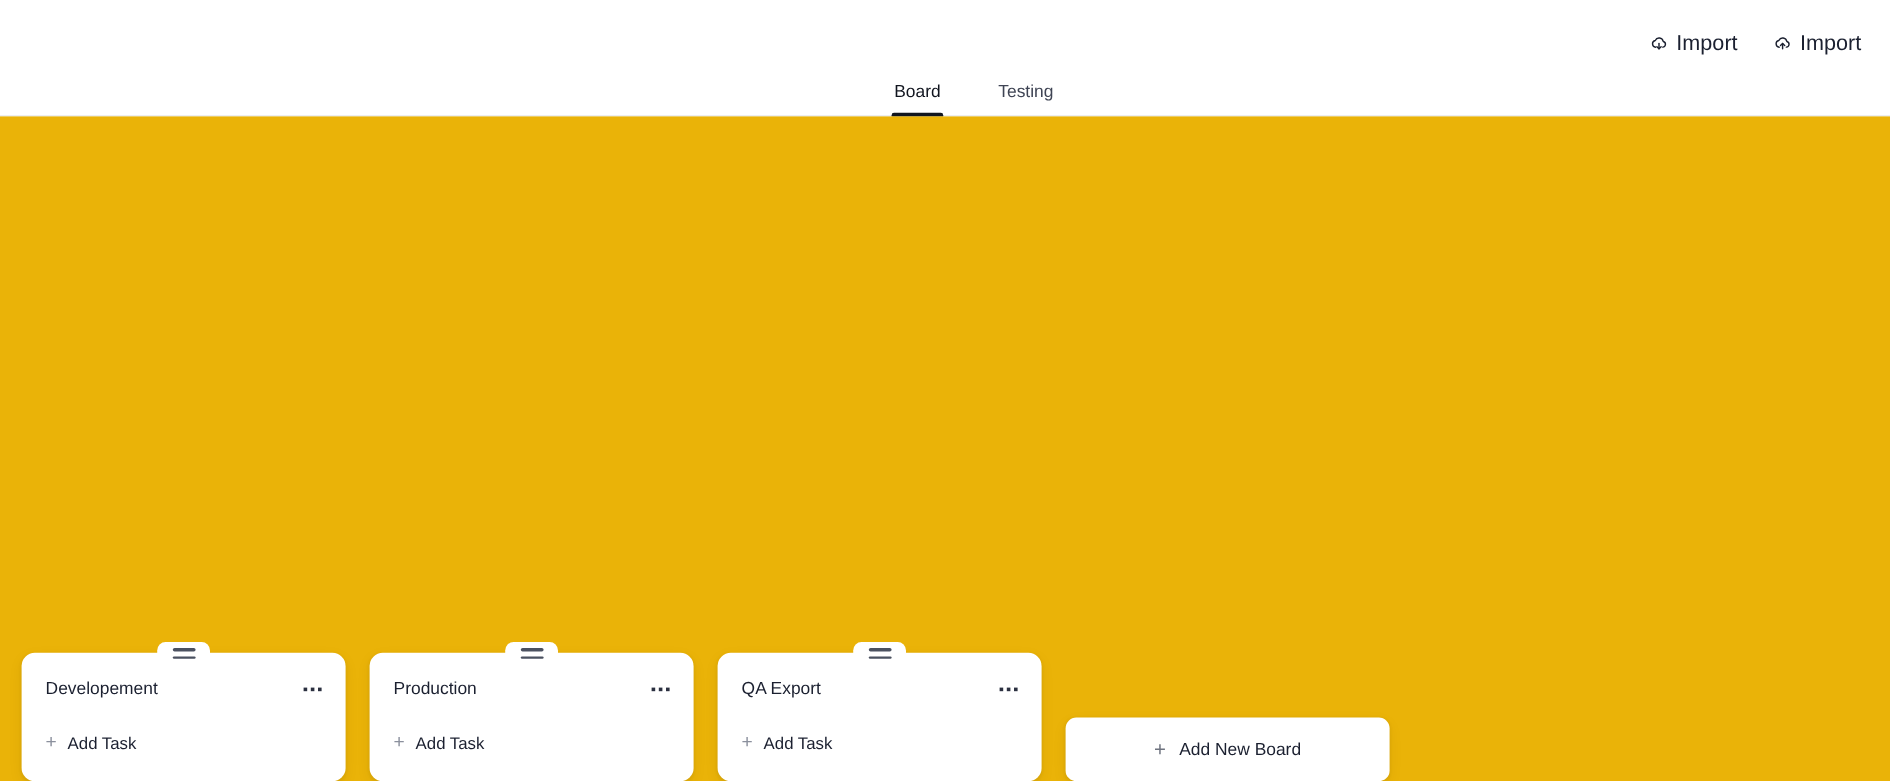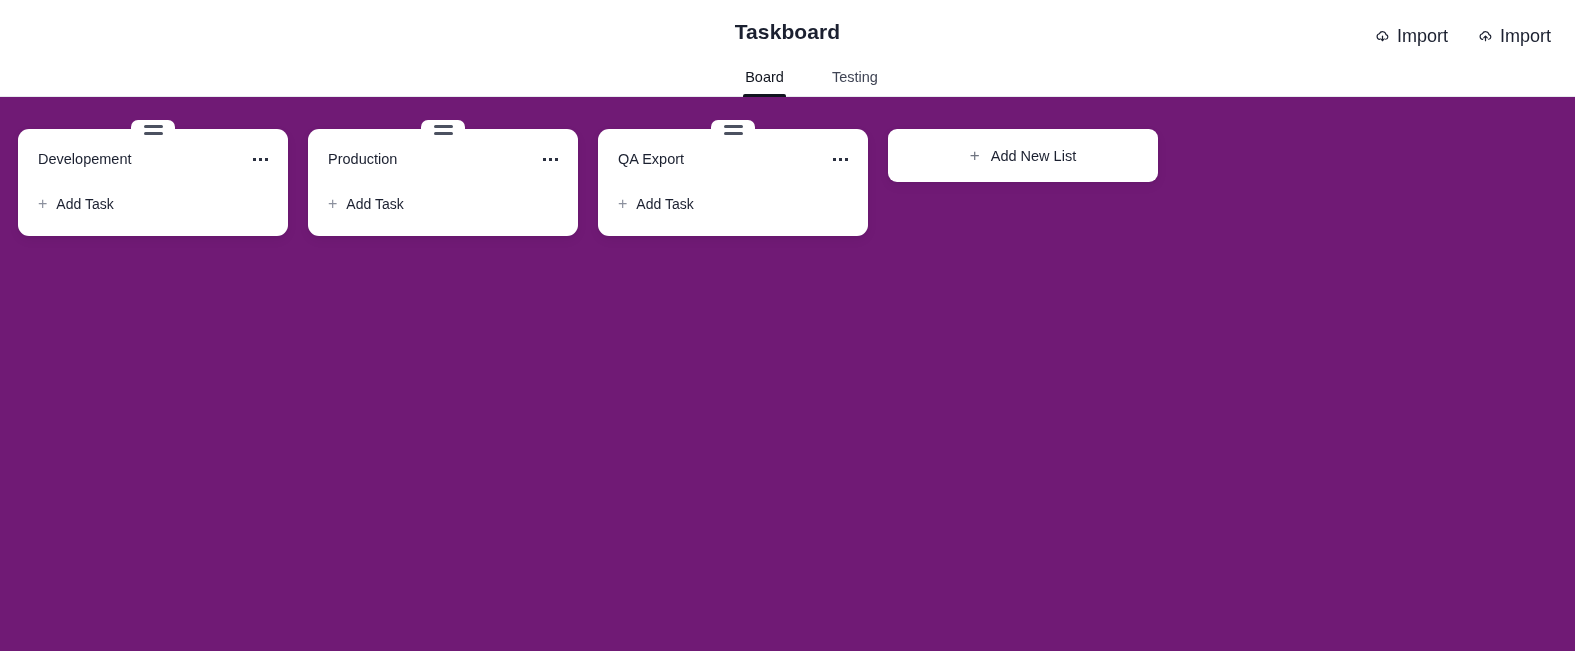--- a/index.html
+++ b/index.html
@@ -98,24 +98,24 @@
     height: 3px;
     background: #11151f;
     border-radius: 2px 2px 0 0;
   }
 
   
   .board {
     position: relative;
     padding: 23px 20px 0 18px;
     display: flex;
-    align-items: flex-start;
+    align-items: flex-end;
     gap: 20px;
     height: calc(651px - 97px);
-    background: #701a75;
+    background: #eab308;
   }
 
   .list-column {
     position: relative;
     width: 270px;
     flex: 0 0 270px;
     padding-top: 9px;
   }
 
   .list-card {
@@ -230,21 +230,20 @@
   .add-list-btn .plus-glyph {
     color: #6f7480;
     font-size: 17px;
   }
 </style>
 </head>
 <body>
 
 <div class="app-header">
 
-  <div class="app-title">Taskboard</div>
 
   <div class="header-actions">
 
     <button class="header-action">
       <span>
         <svg width="15" height="15" viewBox="0 0 24 24" fill="none" stroke="#1b2030" stroke-width="1.9" stroke-linecap="round" stroke-linejoin="round">
           <path d="M7.5 16.5A4.5 4.5 0 0 1 7 7.6a5.6 5.6 0 0 1 10.6 1.3A3.8 3.8 0 0 1 17 16.4"></path>
           <path d="M12 11.5v7"></path>
           <path d="M9.2 15.8 12 18.6l2.8-2.8"></path>
         </svg>
@@ -337,17 +336,17 @@
       <button class="add-task">
         <span class="plus-glyph">+</span>
         <span>Add Task</span>
       </button>
     </div>
   </div>
 
   <div class="add-list-column">
     <button class="add-list-btn">
       <span class="plus-glyph">+</span>
-      <span>Add New List</span>
+      <span>Add New Board</span>
     </button>
   </div>
 
 </div>
 
 </body></html>

